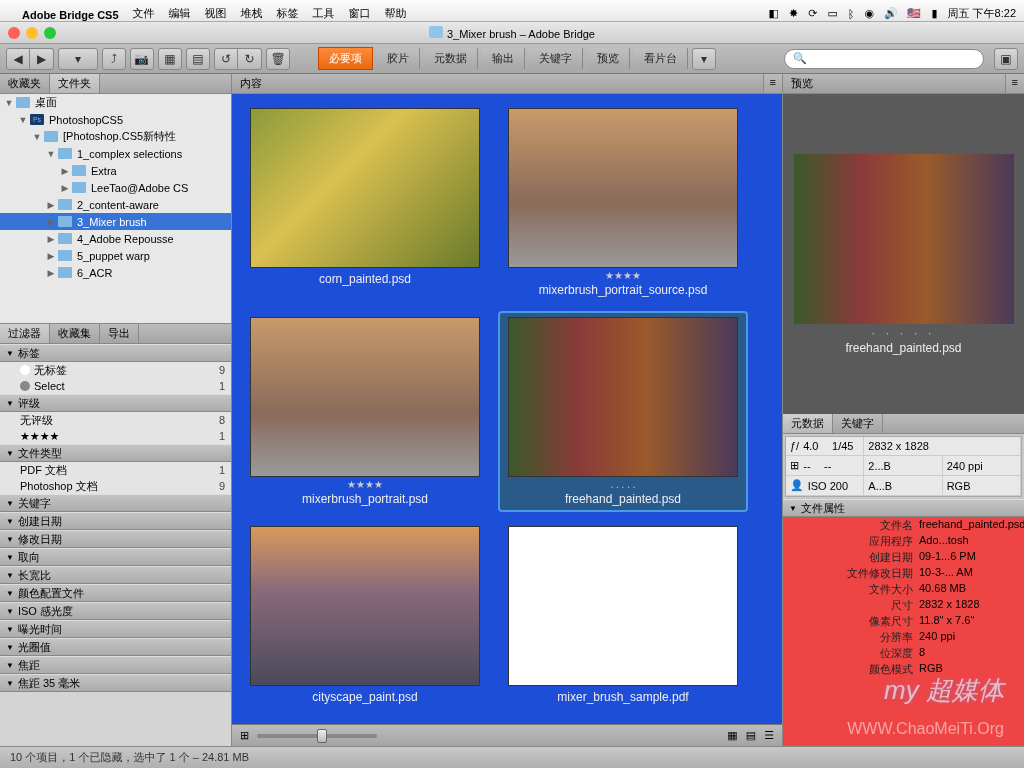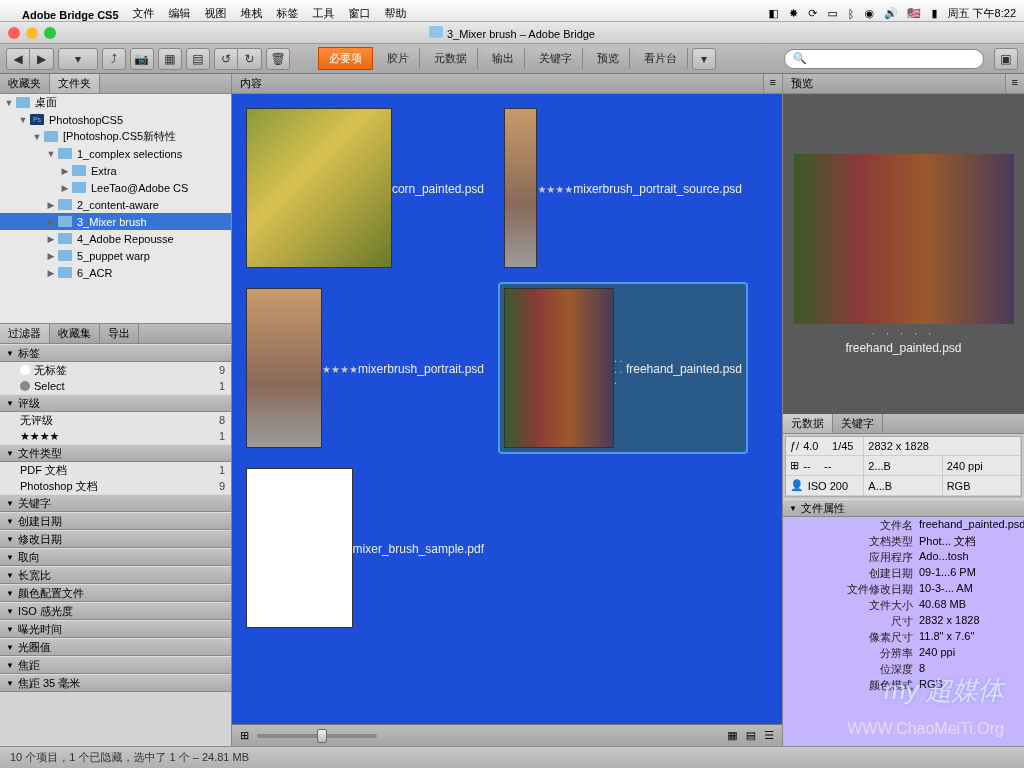--- a/index.html
+++ b/index.html
@@ -33,37 +33,37 @@
 .folder{width:14px;height:11px;background:#7fb8e0;border-radius:1px;display:inline-block;margin-right:3px}
 .folder.ps{background:#1a3a6a;color:#6ab8ff;font-size:7px;text-align:center;line-height:11px}
 .filters{flex:1;overflow:auto;background:#d4d4d4}
 .filter-head{height:18px;background:linear-gradient(#c4c4c4,#acacac);border-top:1px solid #ddd;border-bottom:1px solid #888;padding:2px 6px;display:flex;align-items:center}
 .filter-head .tri2{margin-right:4px;font-size:8px}
 .filter-row{height:16px;padding:1px 6px 1px 20px;display:flex;align-items:center;background:#e4e4e4}
 .filter-row .cnt{margin-left:auto;color:#444}
 .filter-row .dot{width:10px;height:10px;border-radius:50%;margin-right:4px}
 .center{flex:1;background:#1d4ed8;display:flex;flex-direction:column}
 .content-area{flex:1;overflow:auto;padding:8px;display:flex;flex-wrap:wrap;gap:8px;align-content:flex-start}
-.thumb{width:250px;display:flex;flex-direction:row;align-items:center;padding:6px}
+.thumb{width:250px;display:flex;flex-direction:column;align-items:center;padding:6px}
 .thumb.sel{background:#2a5a8a;border:2px solid #4a9aea;border-radius:4px;padding:4px}
 .thumb-img{width:230px;height:160px;background:#888;border:1px solid #333}
 .thumb-stars{color:#ccc;font-size:10px;margin-top:2px}
 .thumb-label{color:#eee;margin-top:2px;font-size:12px}
 .slider-bar{height:22px;background:linear-gradient(#bcbcbc,#a4a4a4);border-top:1px solid #777;display:flex;align-items:center;padding:0 8px;gap:8px}
 .slider{flex:0 0 120px;height:4px;background:#888;border-radius:2px;position:relative}
 .slider-thumb{width:10px;height:14px;background:linear-gradient(#eee,#bbb);border:1px solid #666;border-radius:2px;position:absolute;left:50%;top:-5px}
 .right{width:242px;background:#c8c8c8;display:flex;flex-direction:column;border-left:1px solid #888}
 .preview{background:#5a5a5a;height:320px;display:flex;flex-direction:column;align-items:center;justify-content:center;padding:8px}
 .preview-img{width:220px;height:170px;background:linear-gradient(45deg,#8a3a3a,#4a6a2a,#3a4a8a)}
 .preview-dots{color:#ccc;margin-top:4px;font-size:10px;letter-spacing:4px}
 .preview-label{color:#eee;margin-top:2px;font-size:12px}
 .meta-grid{display:grid;grid-template-columns:1fr 1fr 1fr;background:#e8e8e8;border:1px solid #aaa;margin:2px}
 .meta-cell{padding:3px 4px;border-right:1px solid #ccc;border-bottom:1px solid #ccc;font-size:10px;display:flex;align-items:center;gap:4px}
 .meta-cell .ico{font-size:11px}
-.props{flex:1;overflow:auto;background:#c4b5fd}
+.props{flex:1;overflow:auto;background:#ef4444}
 .prop-row{display:flex;padding:1px 6px;height:16px}
 .prop-row .k{flex:0 0 130px;text-align:right;padding-right:6px;color:#222}
 .prop-row .v{flex:1;color:#000}
 .statusbar{height:22px;background:linear-gradient(#c8c8c8,#b0b0b0);border-top:1px solid #888;display:flex;align-items:center;padding:0 10px;font-size:11px;color:#333}
 .watermark{position:absolute;right:20px;bottom:60px;color:rgba(255,255,255,0.6);font-size:26px;font-style:italic;pointer-events:none;text-shadow:0 0 4px rgba(100,150,255,0.5)}
 .watermark2{position:absolute;right:20px;bottom:30px;color:rgba(255,255,255,0.5);font-size:16px;pointer-events:none}
 .thumb-corn{background:linear-gradient(135deg,#8a9a3a 0%,#dac050 40%,#6a7a2a 100%)}
 .thumb-portrait{background:linear-gradient(180deg,#c89a6a 0%,#8a6a5a 60%,#9a9a9a 100%)}
 .thumb-free{background:linear-gradient(90deg,#3a5a2a 0%,#8a3a3a 30%,#9a5a2a 60%,#4a3a5a 100%)}
 .thumb-city{background:linear-gradient(180deg,#d89a5a 0%,#8a6a7a 40%,#4a4a5a 100%)}
@@ -270,20 +270,25 @@
           <div class="thumb-img thumb-portrait"></div>
           <div class="thumb-stars">★★★★</div>
           <div class="thumb-label">mixerbrush_portrait.psd</div>
         </div>
         <div class="thumb sel">
           <div class="thumb-img thumb-free"></div>
           <div class="thumb-stars">. . . . .</div>
           <div class="thumb-label">freehand_painted.psd</div>
         </div>
         <div class="thumb">
+          <div class="thumb-img thumb-city"></div>
+          <div class="thumb-stars"></div>
+          <div class="thumb-label">cityscape_paint.psd</div>
+        </div>
+        <div class="thumb">
           <div class="thumb-img thumb-pdf"></div>
           <div class="thumb-stars"></div>
           <div class="thumb-label">mixer_brush_sample.pdf</div>
         </div>
       </div>
     <div class="slider-bar">
       <span>⊞</span>
       <div class="slider">
           <div class="slider-thumb"></div>
         </div>
@@ -334,24 +339,20 @@
     <div class="filter-head">
         <span class="tri2">▼</span>
         <span>文件属性</span>
       </div>
     <div class="props" id="props">
         <div class="prop-row">
           <span class="k">文件名</span>
           <span class="v">freehand_painted.psd</span>
         </div>
         <div class="prop-row">
-          <span class="k">文档类型</span>
-          <span class="v">Phot... 文档</span>
-        </div>
-        <div class="prop-row">
           <span class="k">应用程序</span>
           <span class="v">Ado...tosh</span>
         </div>
         <div class="prop-row">
           <span class="k">创建日期</span>
           <span class="v">09-1...6 PM</span>
         </div>
         <div class="prop-row">
           <span class="k">文件修改日期</span>
           <span class="v">10-3-... AM</span>

